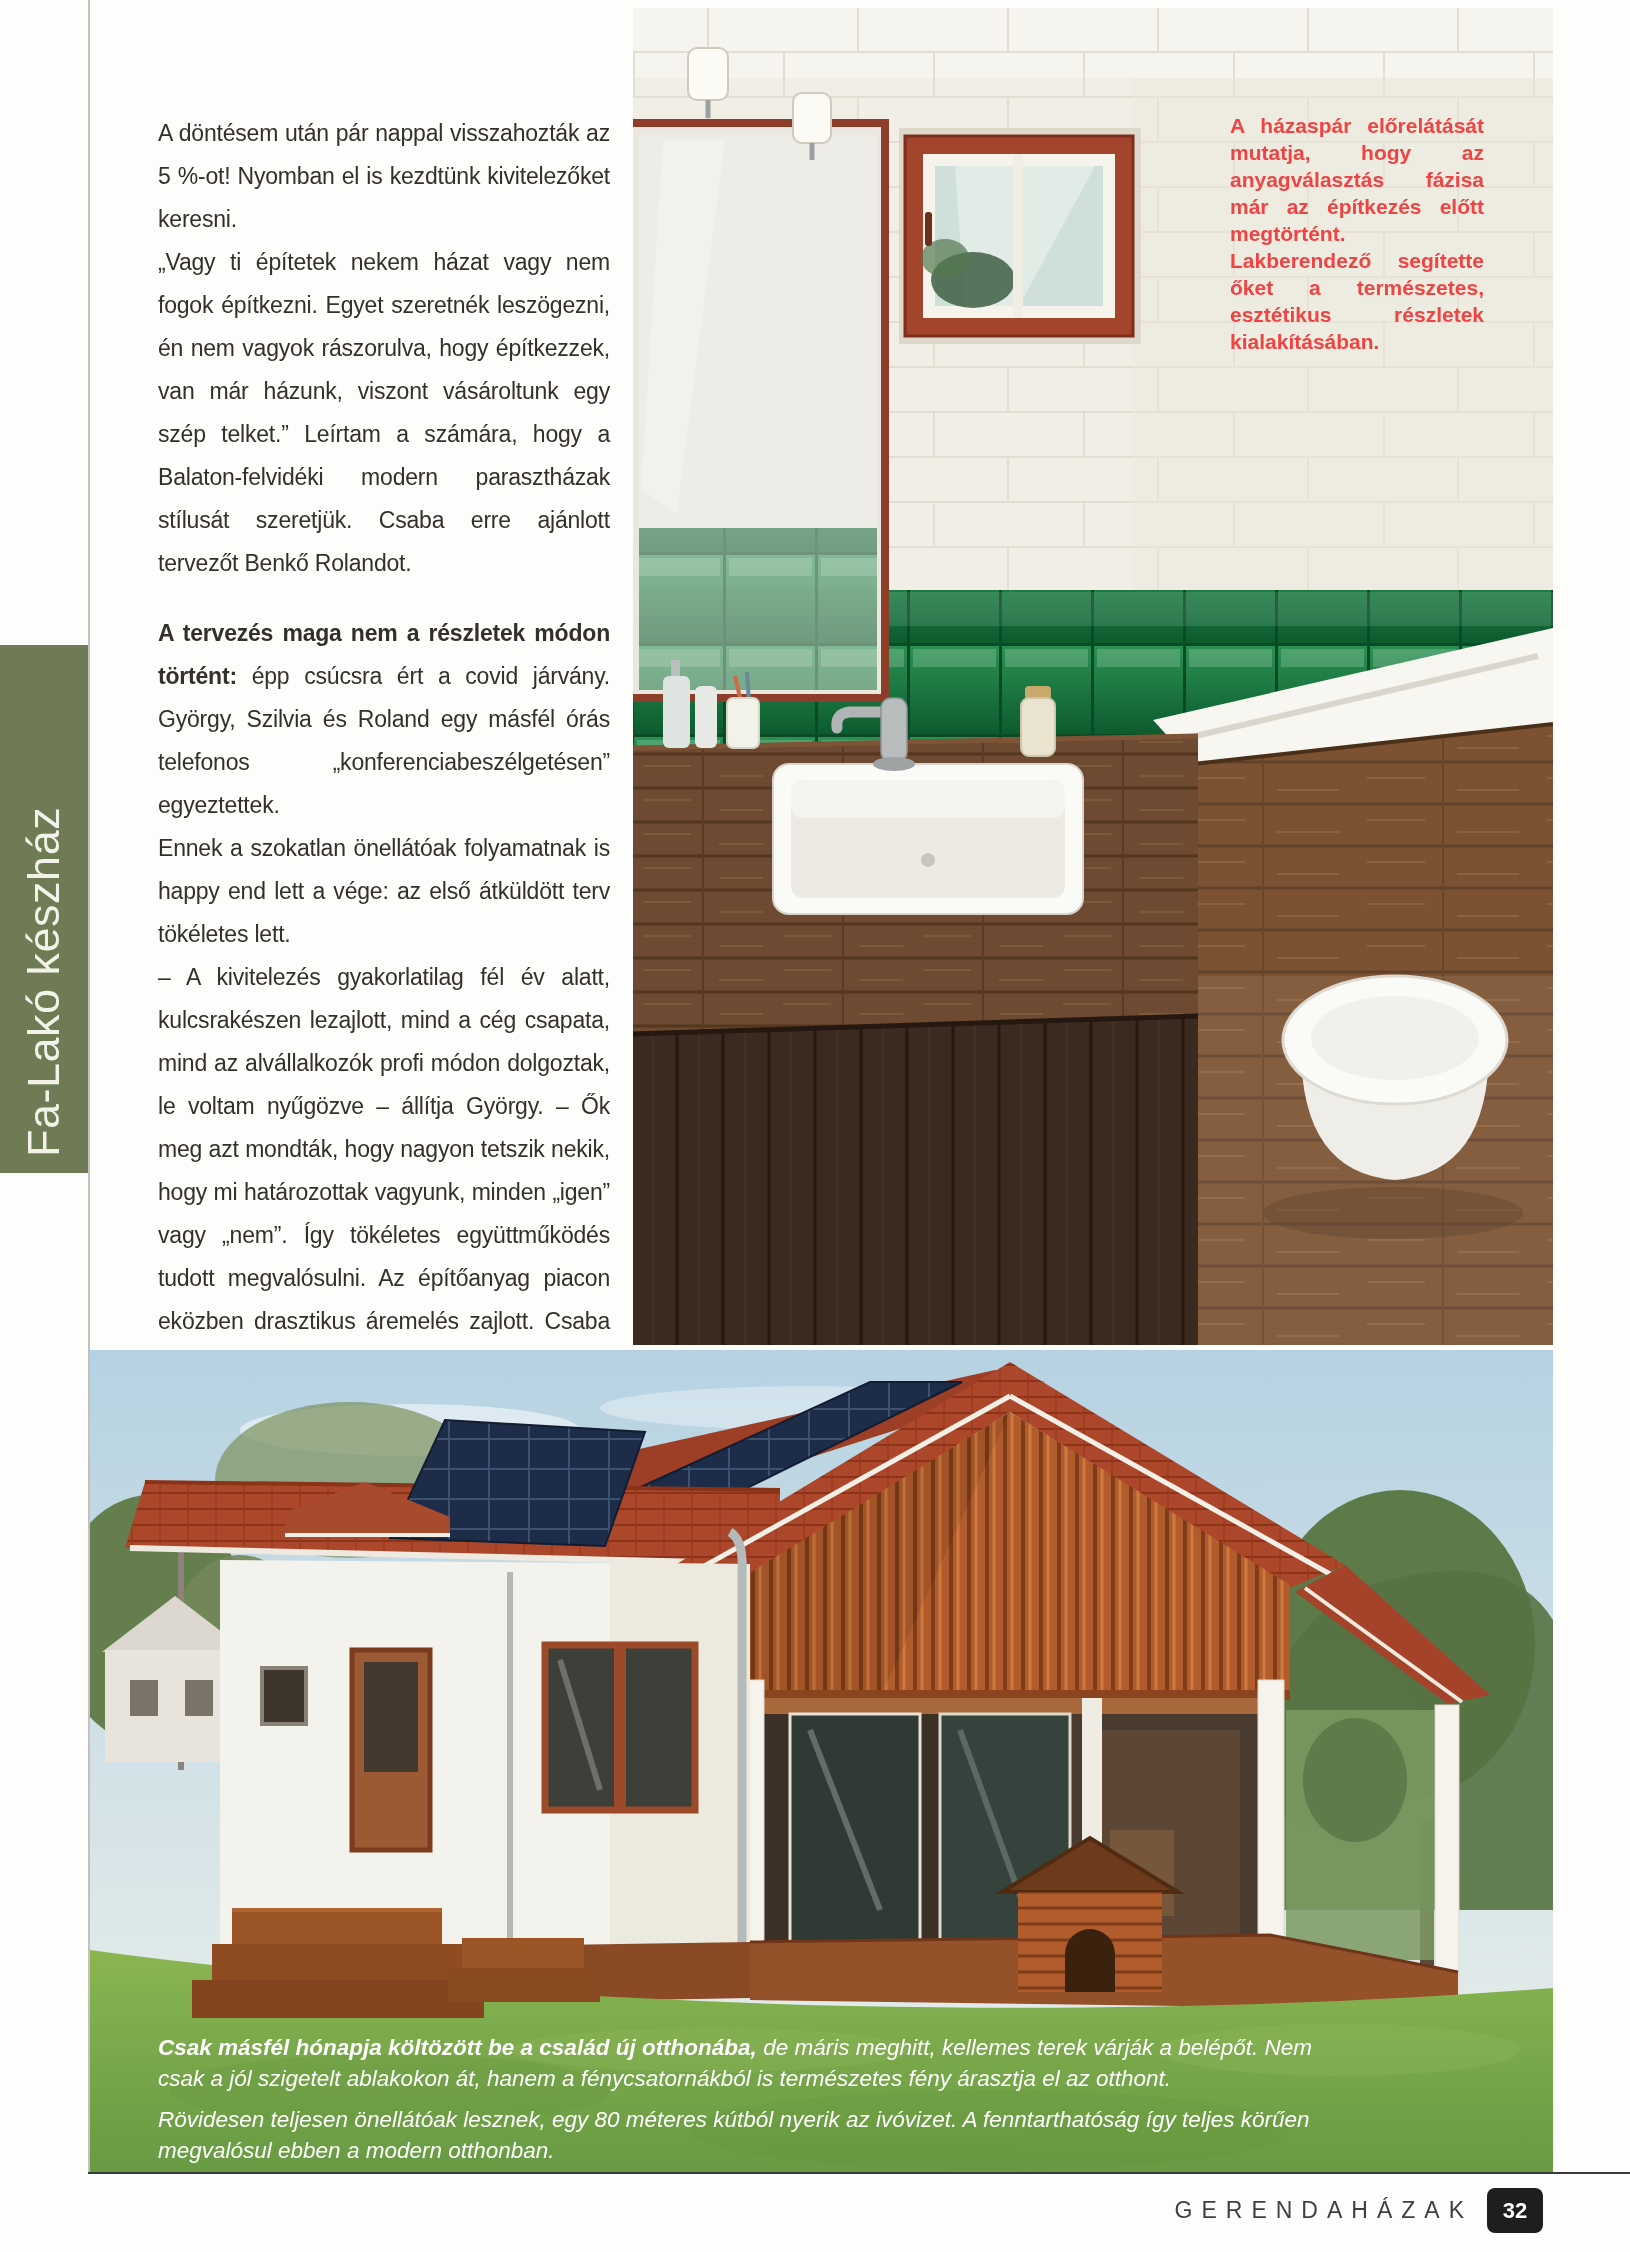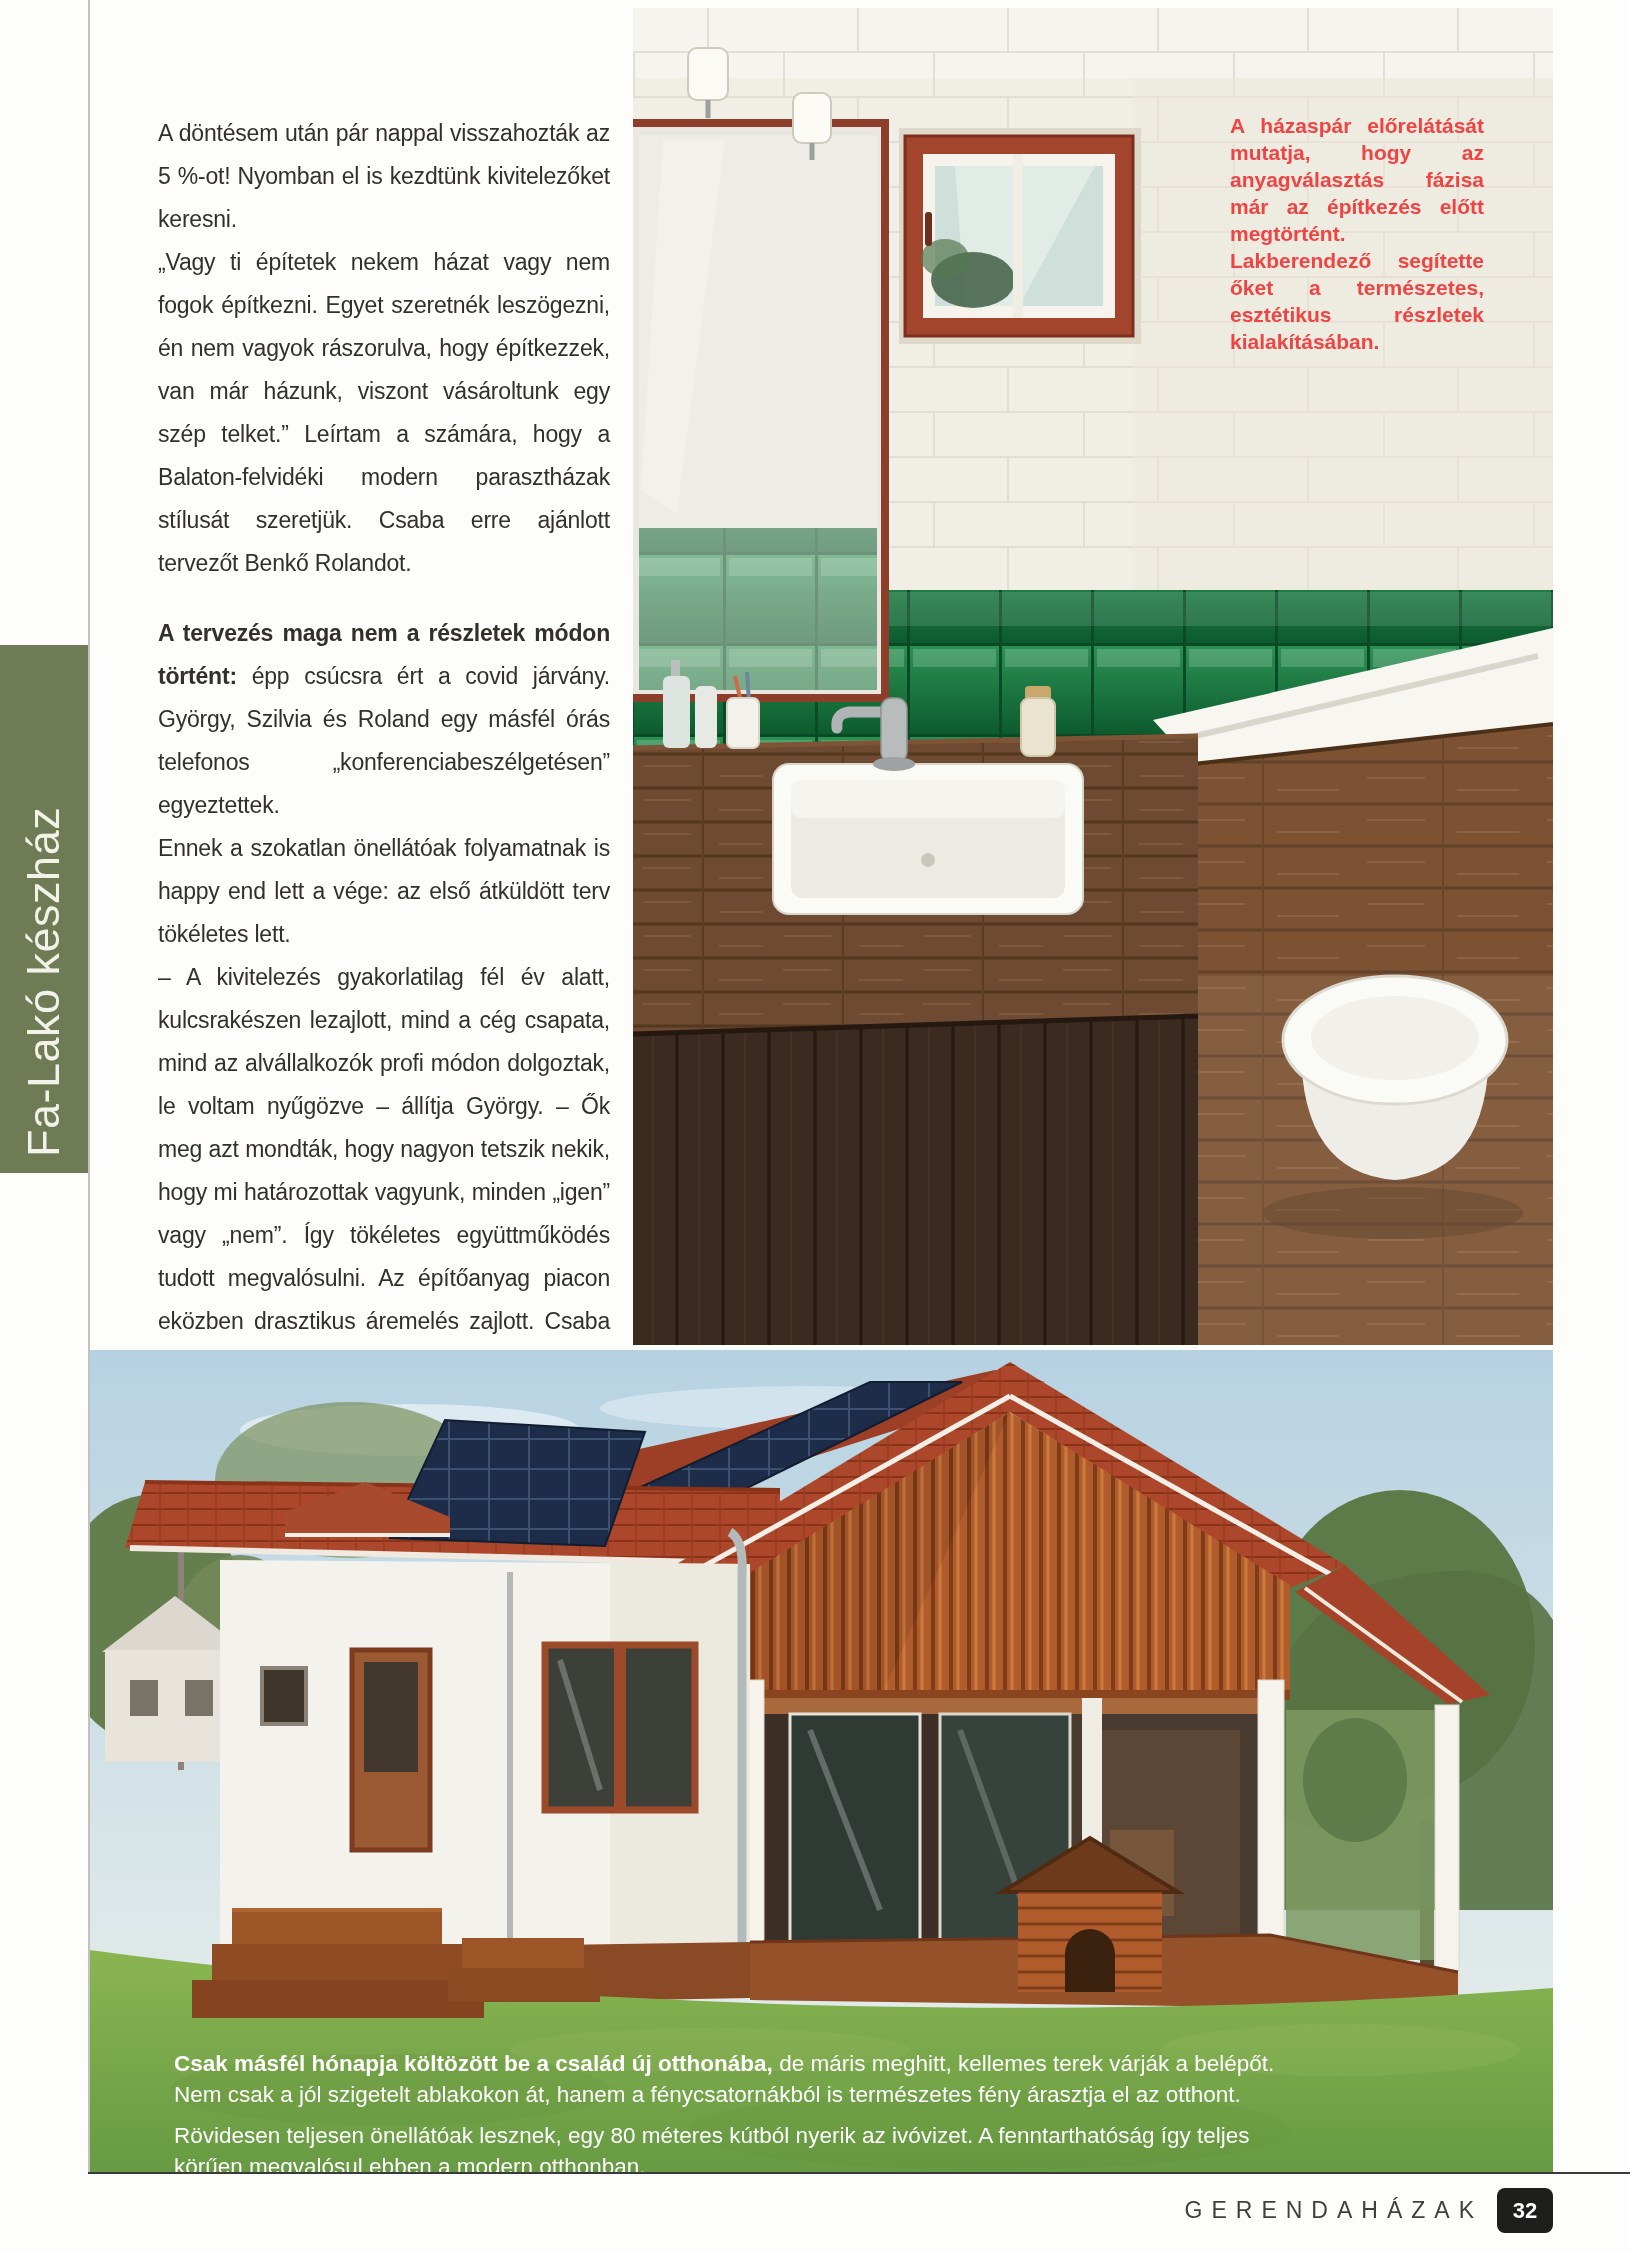--- a/index.html
+++ b/index.html
@@ -22,27 +22,27 @@
   
   .photo-bath{position:absolute;left:633px;top:8px;width:920px;height:1337px;overflow:hidden;}
   .photo-bath svg{display:block;width:100%;height:100%;}
   .bath-caption{position:absolute;left:1230px;top:112px;width:254px;
         font-size:21px;line-height:27px;font-weight:700;color:#ef4444;text-align:justify;}
   
   .photo-house{position:absolute;left:90px;top:1350px;width:1463px;height:823px;overflow:hidden;}
   .photo-house svg{display:block;width:100%;height:100%;}
   .house-cap{position:absolute;left:158px;width:1175px;color:#ffffff;
         font-size:22.5px;line-height:31px;}
-  .house-cap p{margin:16px;}
+  .house-cap p{margin:0;font-style:italic;}
   #house-caption-1{top:2032px;}
   #house-caption-2{top:2104px;}
   .house-cap b{font-weight:700;}
   
   .footer-rule{position:absolute;left:88px;top:2172px;width:1542px;height:2px;background:#3a3a38;}
-  .footer{position:absolute;right:77px;top:2188px;display:flex;align-items:center;gap:14px;}
+  .footer{position:absolute;right:87px;top:2188px;display:flex;align-items:center;gap:14px;}
   .footer .mag{font-size:23px;letter-spacing:9px;color:#3f3f3d;font-weight:400;}
   .footer .badge{min-width:56px;height:45px;border-radius:8px;background:#1e1e1c;color:#ffffff;
         display:flex;align-items:center;justify-content:center;
         font-size:22px;font-weight:700;box-sizing:border-box;}
 </style>
 </head>
 <body>
 
 <div class="page">
 

